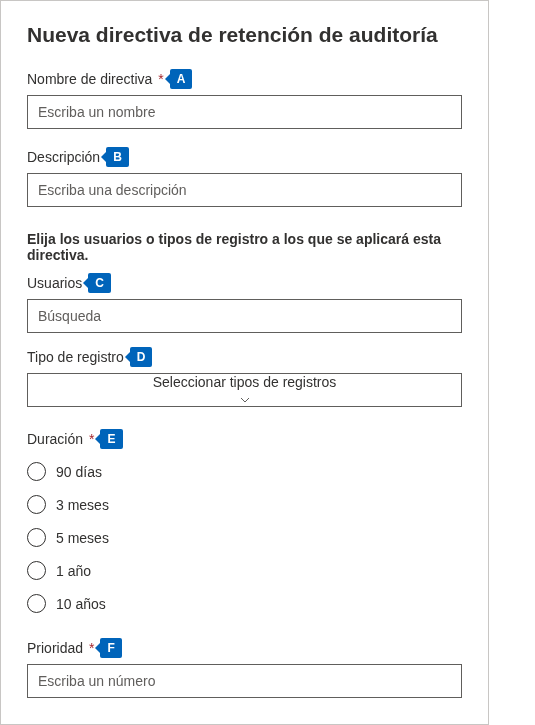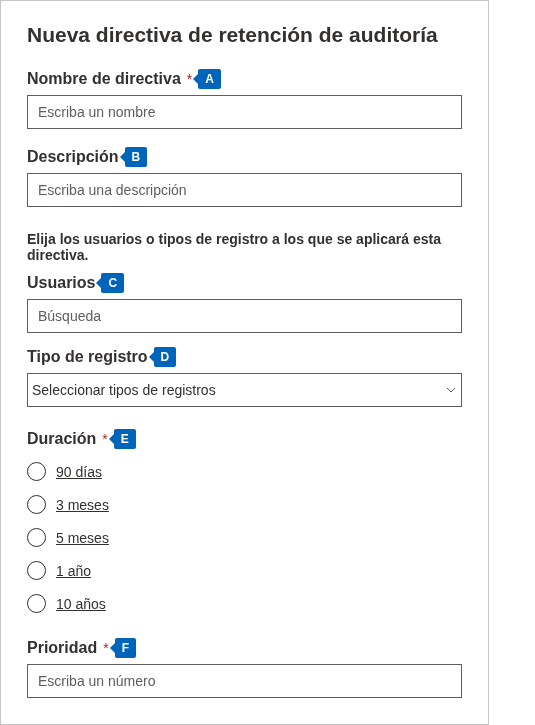--- a/index.html
+++ b/index.html
@@ -21,22 +21,22 @@
     margin-bottom: 22px;
   }
   .field { margin-bottom: 18px; }
   .label-row {
     display: flex;
     align-items: center;
     gap: 6px;
     margin-bottom: 6px;
   }
   .field-label {
-    font-size: 16px;
-    font-weight: 700;
+    font-size: 14px;
+    font-weight: 400;
     color: #323130;
   }
   .required { color: #a4262c; font-size: 14px; }
   .badge {
     background: #0064ba;
     color: #fff;
     font-size: 12px;
     font-weight: 600;
     padding: 2px 7px;
     border-radius: 2px;
@@ -76,30 +76,30 @@
     height: 34px;
     border: 1px solid #605e5c;
     display: flex;
     align-items: center;
     justify-content: space-between;
     padding: 0 4px;
     font-size: 14px;
     color: #323130;
     cursor: pointer;
     background: #fff;
+    flex-direction: column;
   }
   .chev { flex-shrink: 0; }
   .radio-group { margin-top: 6px; }
   .radio-item {
     display: flex;
     align-items: center;
     gap: 10px;
     padding: 7px 0;
     cursor: pointer;
-    text-decoration: underline;
   }
   .radio-circle {
     width: 19px;
     height: 19px;
     border: 1px solid #323130;
     border-radius: 50%;
     flex-shrink: 0;
   }
   .radio-label { font-size: 14px; color: #323130; }
   .duration-block { margin-top: 22px; margin-bottom: 18px; }

